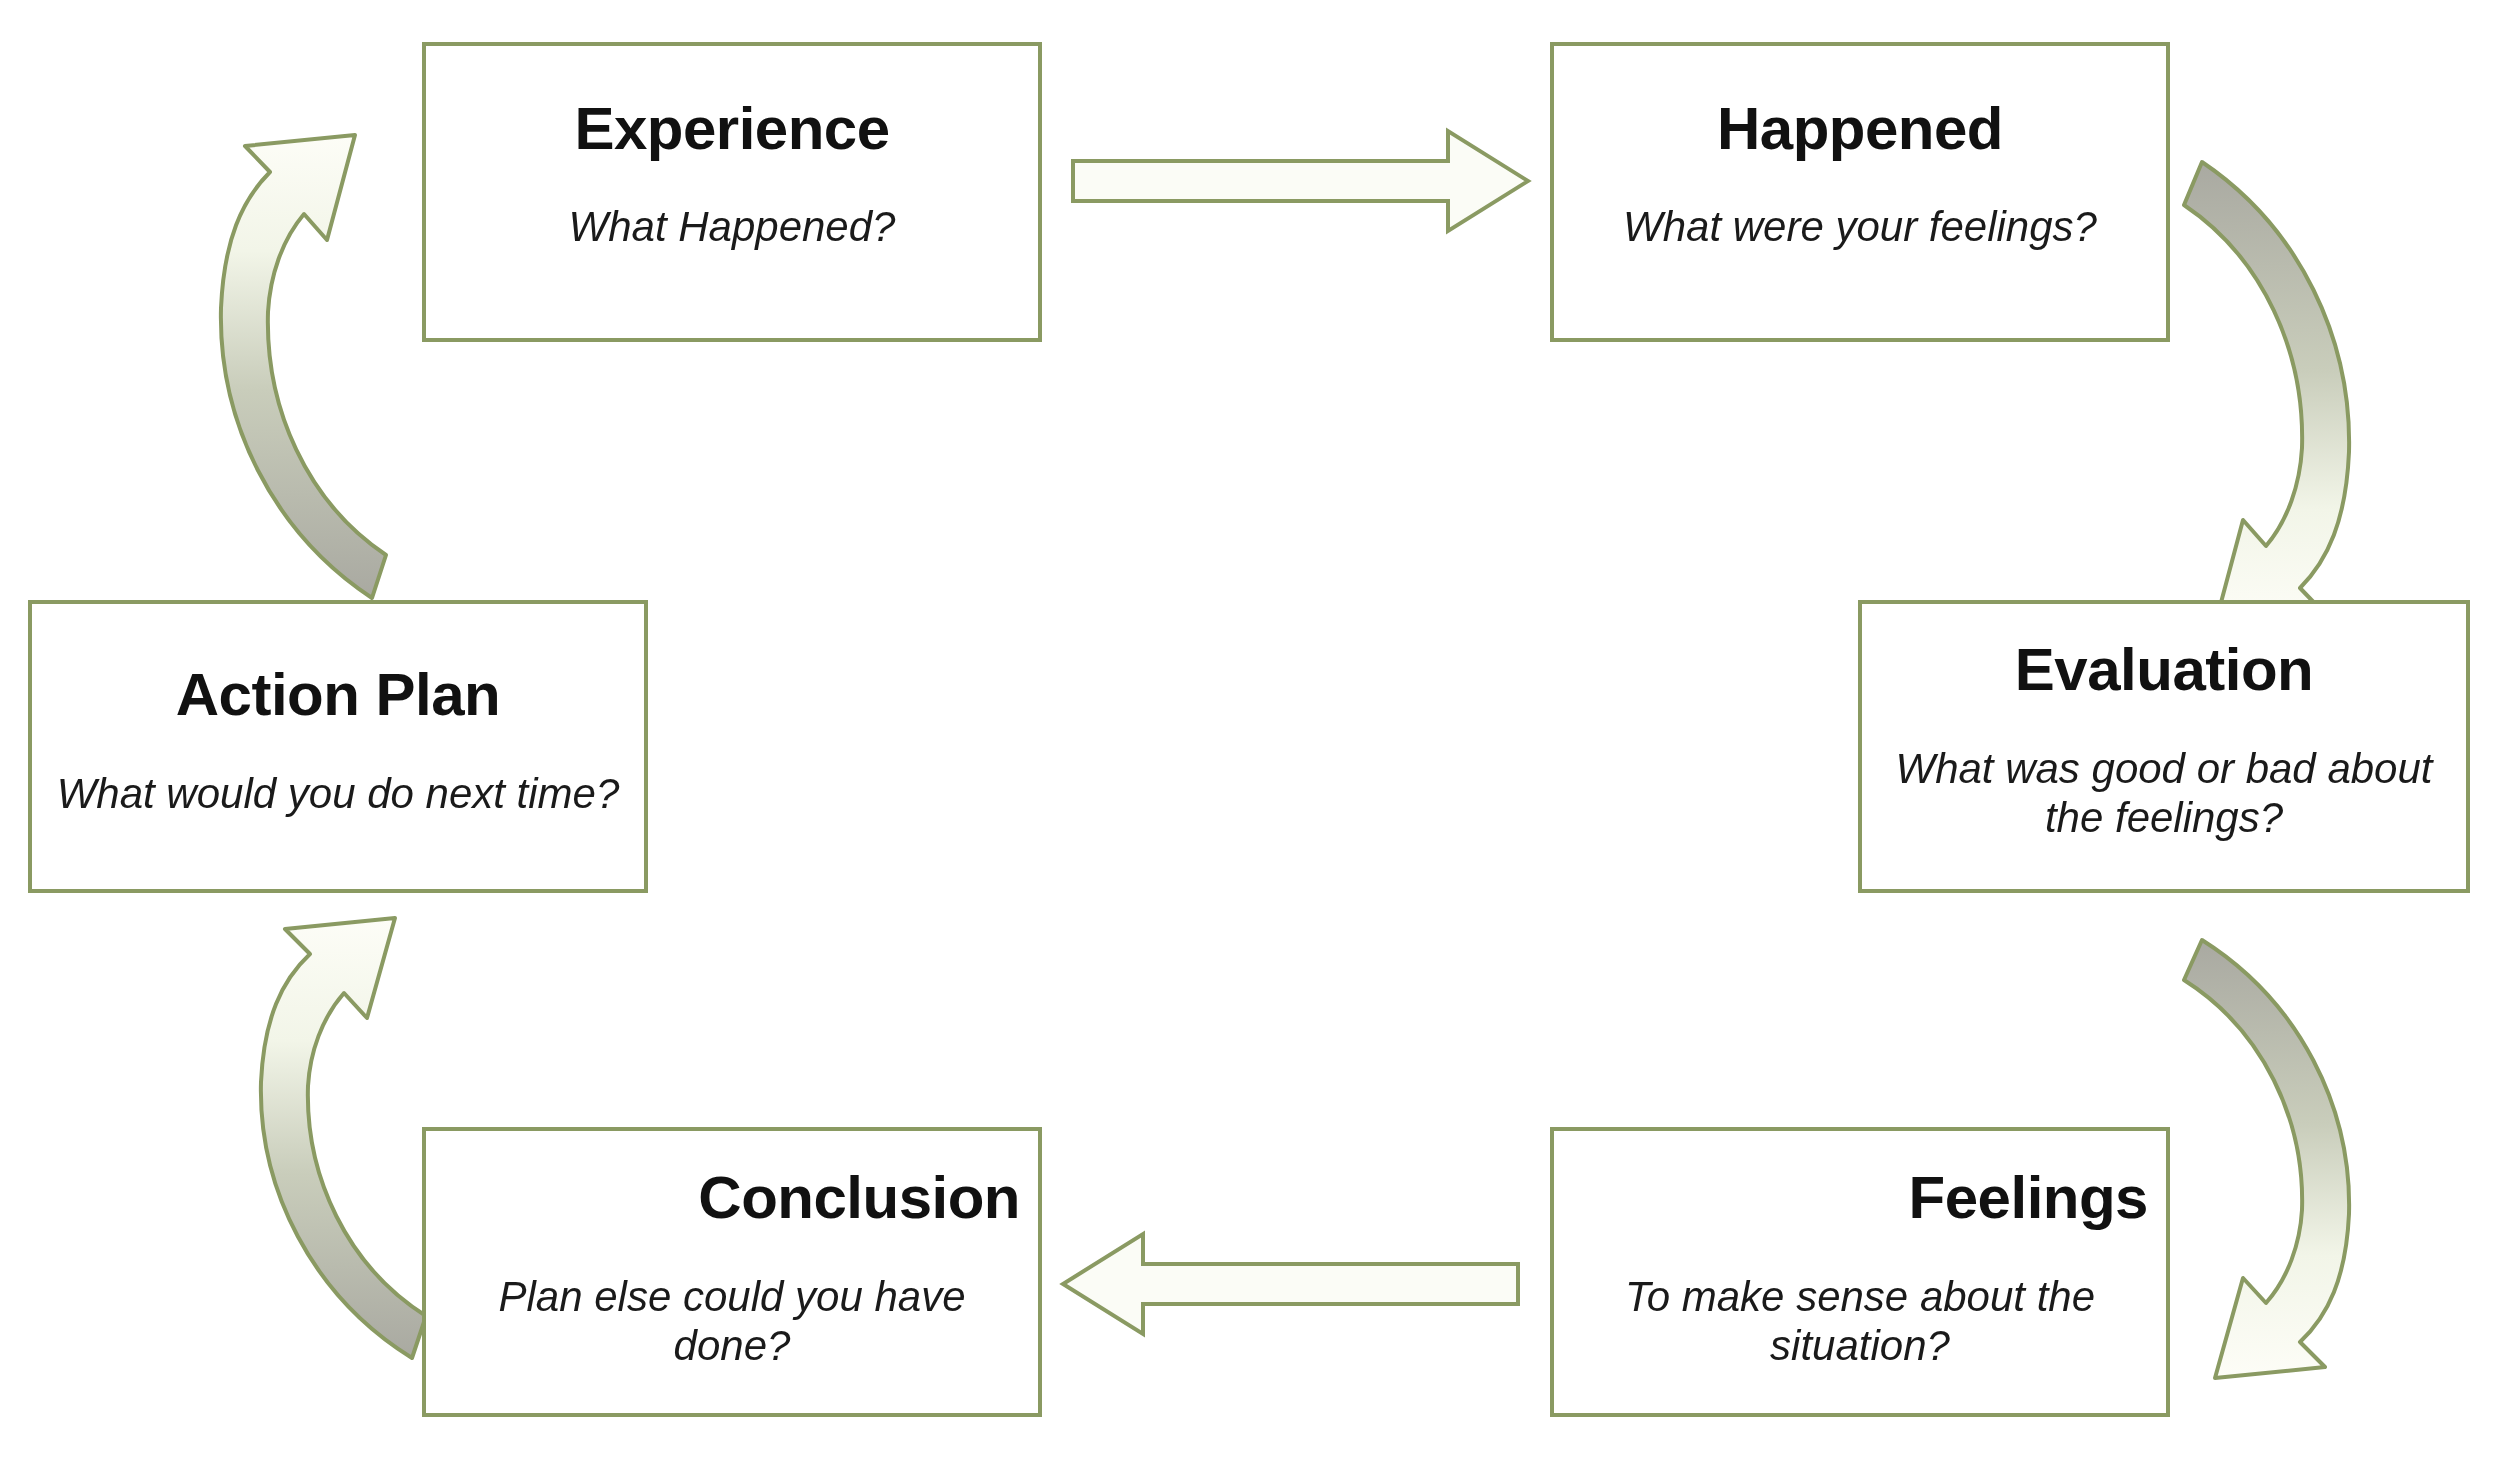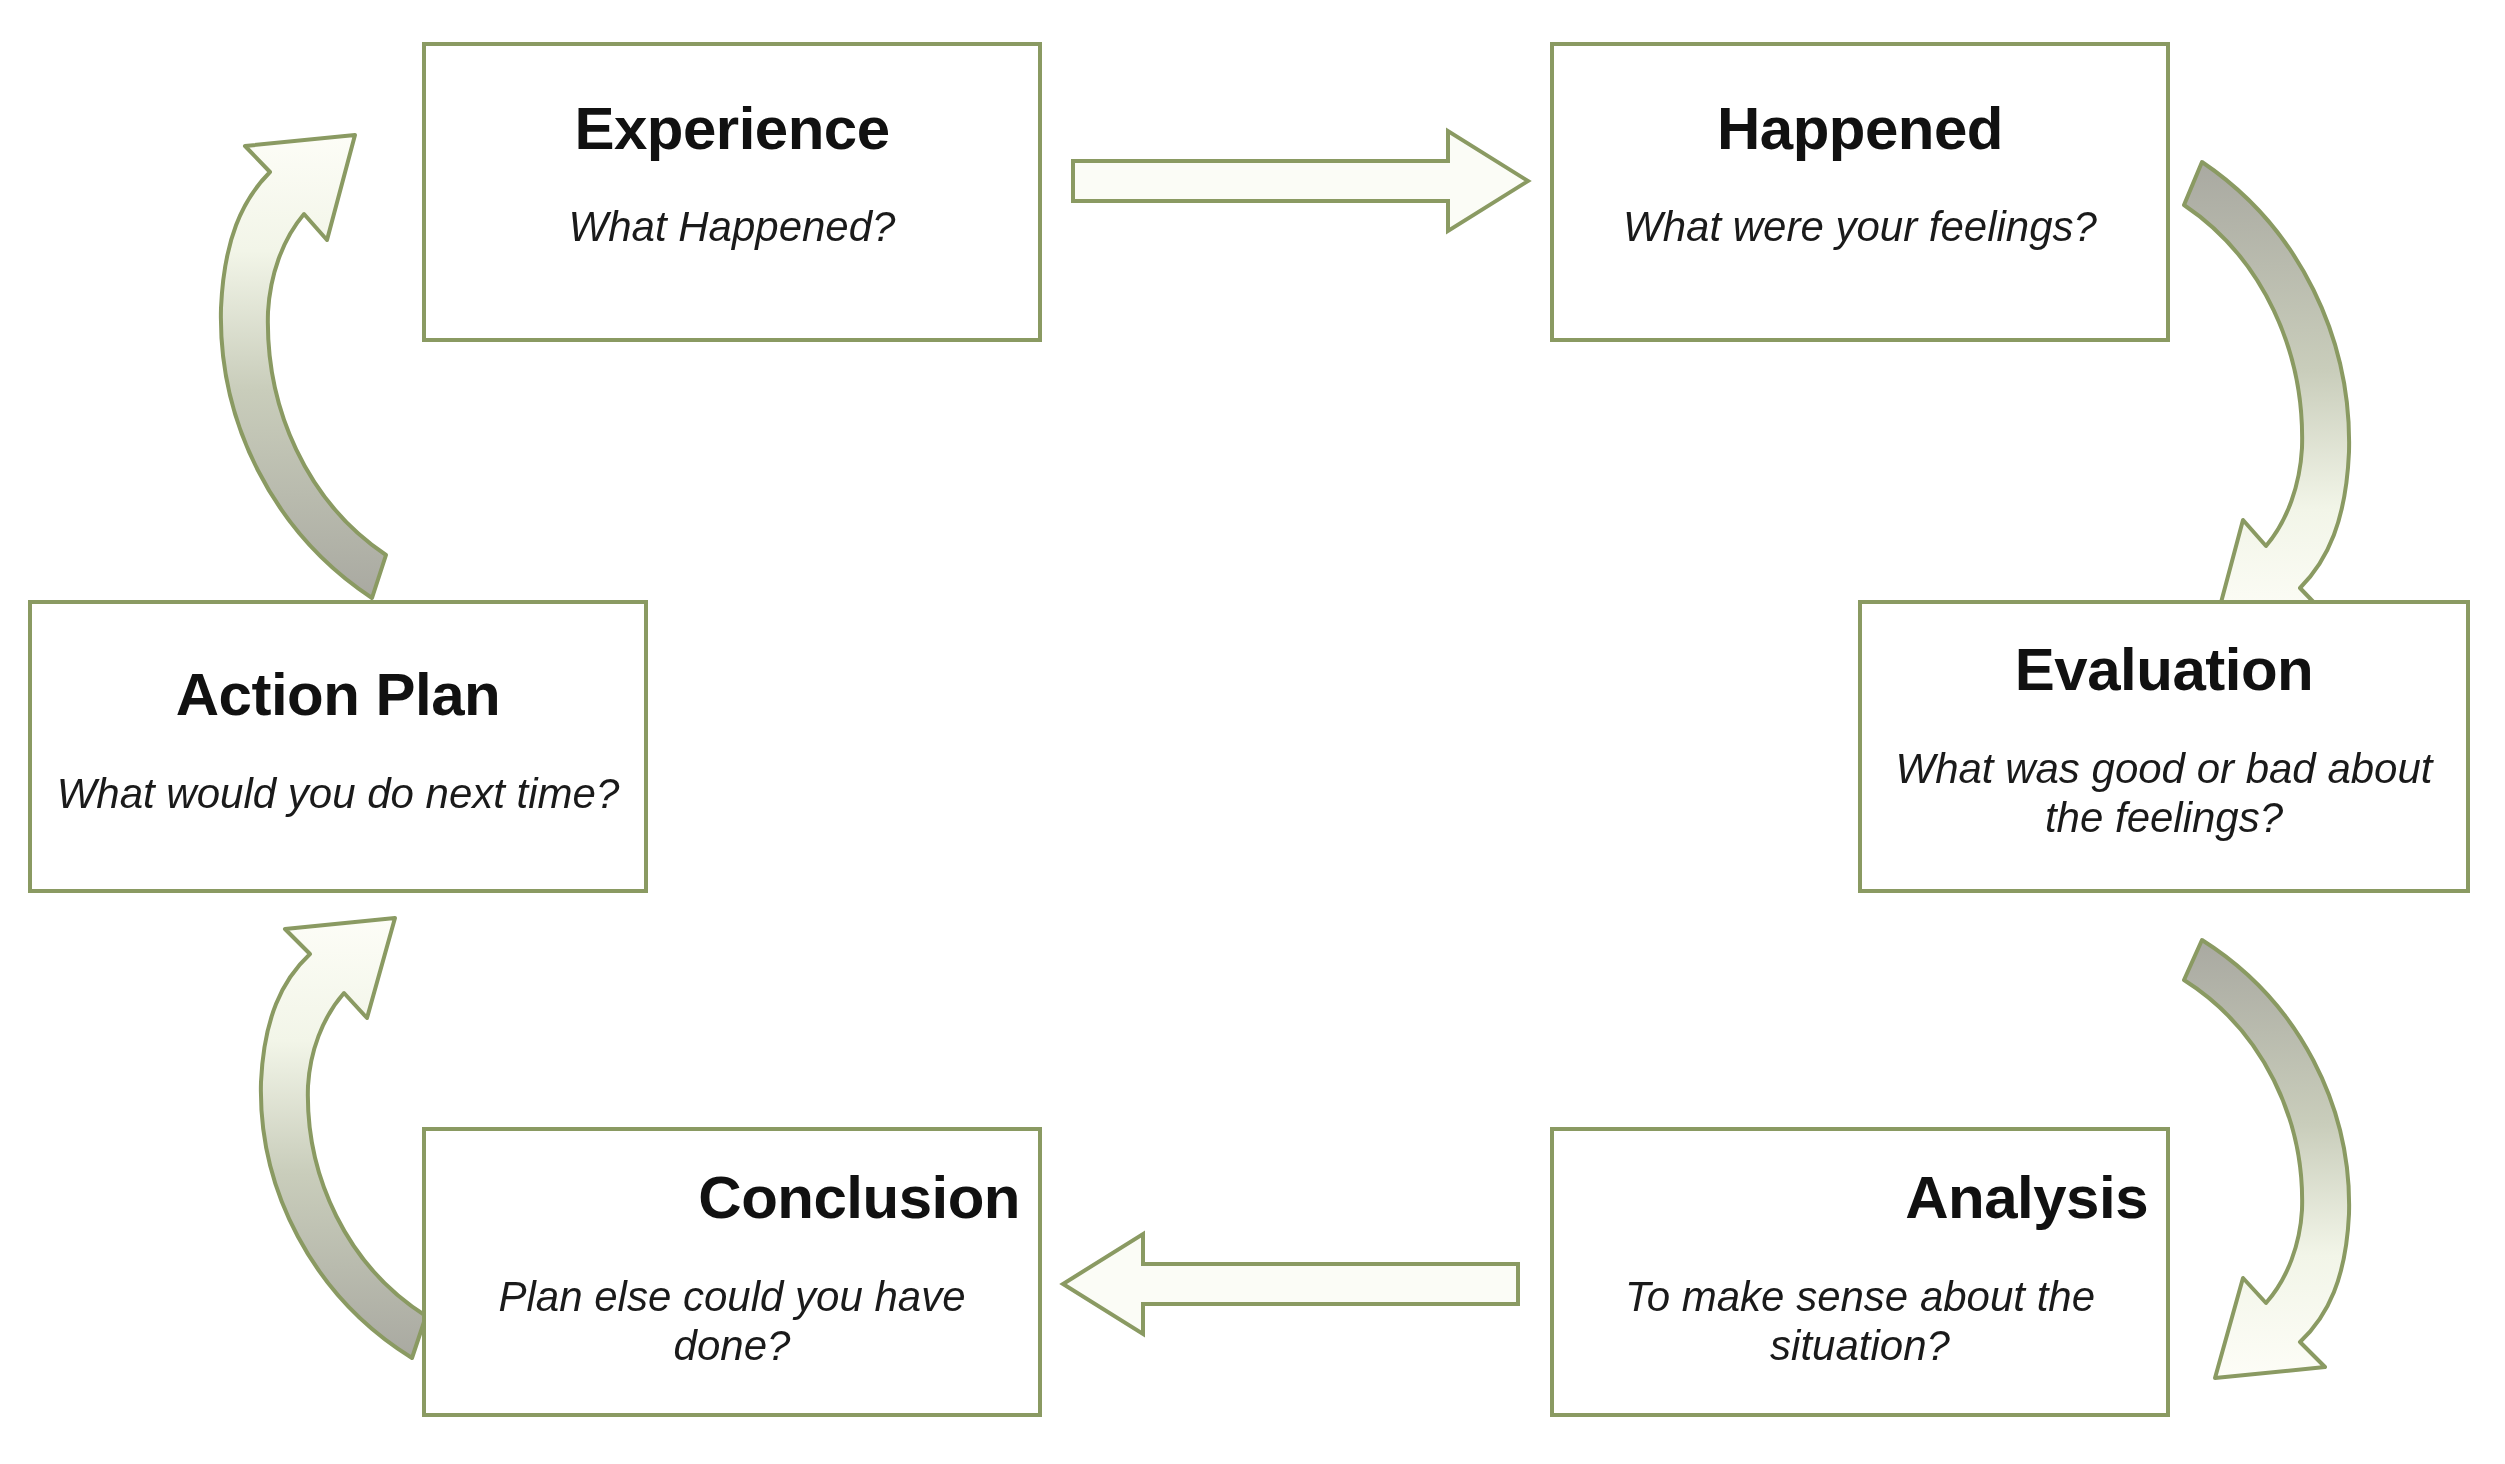--- a/index.html
+++ b/index.html
@@ -219,21 +219,21 @@
 
   <div class="stage-box" id="box-evaluation">
     <div class="stage-inner">
       <div class="stage-title">Evaluation</div>
       <div class="stage-sub">What was good or bad about the feelings?</div>
     </div>
   </div>
 
   <div class="stage-box" id="box-analysis">
     <div class="stage-inner">
-      <div class="stage-title">Analysis</div>
+      <div class="stage-title">Feelings</div>
       <div class="stage-sub">To make sense about the situation?</div>
     </div>
   </div>
 
   <div class="stage-box" id="box-conclusion">
     <div class="stage-inner">
       <div class="stage-title">Conclusion</div>
       <div class="stage-sub">Plan else could you have done?</div>
     </div>
   </div>

